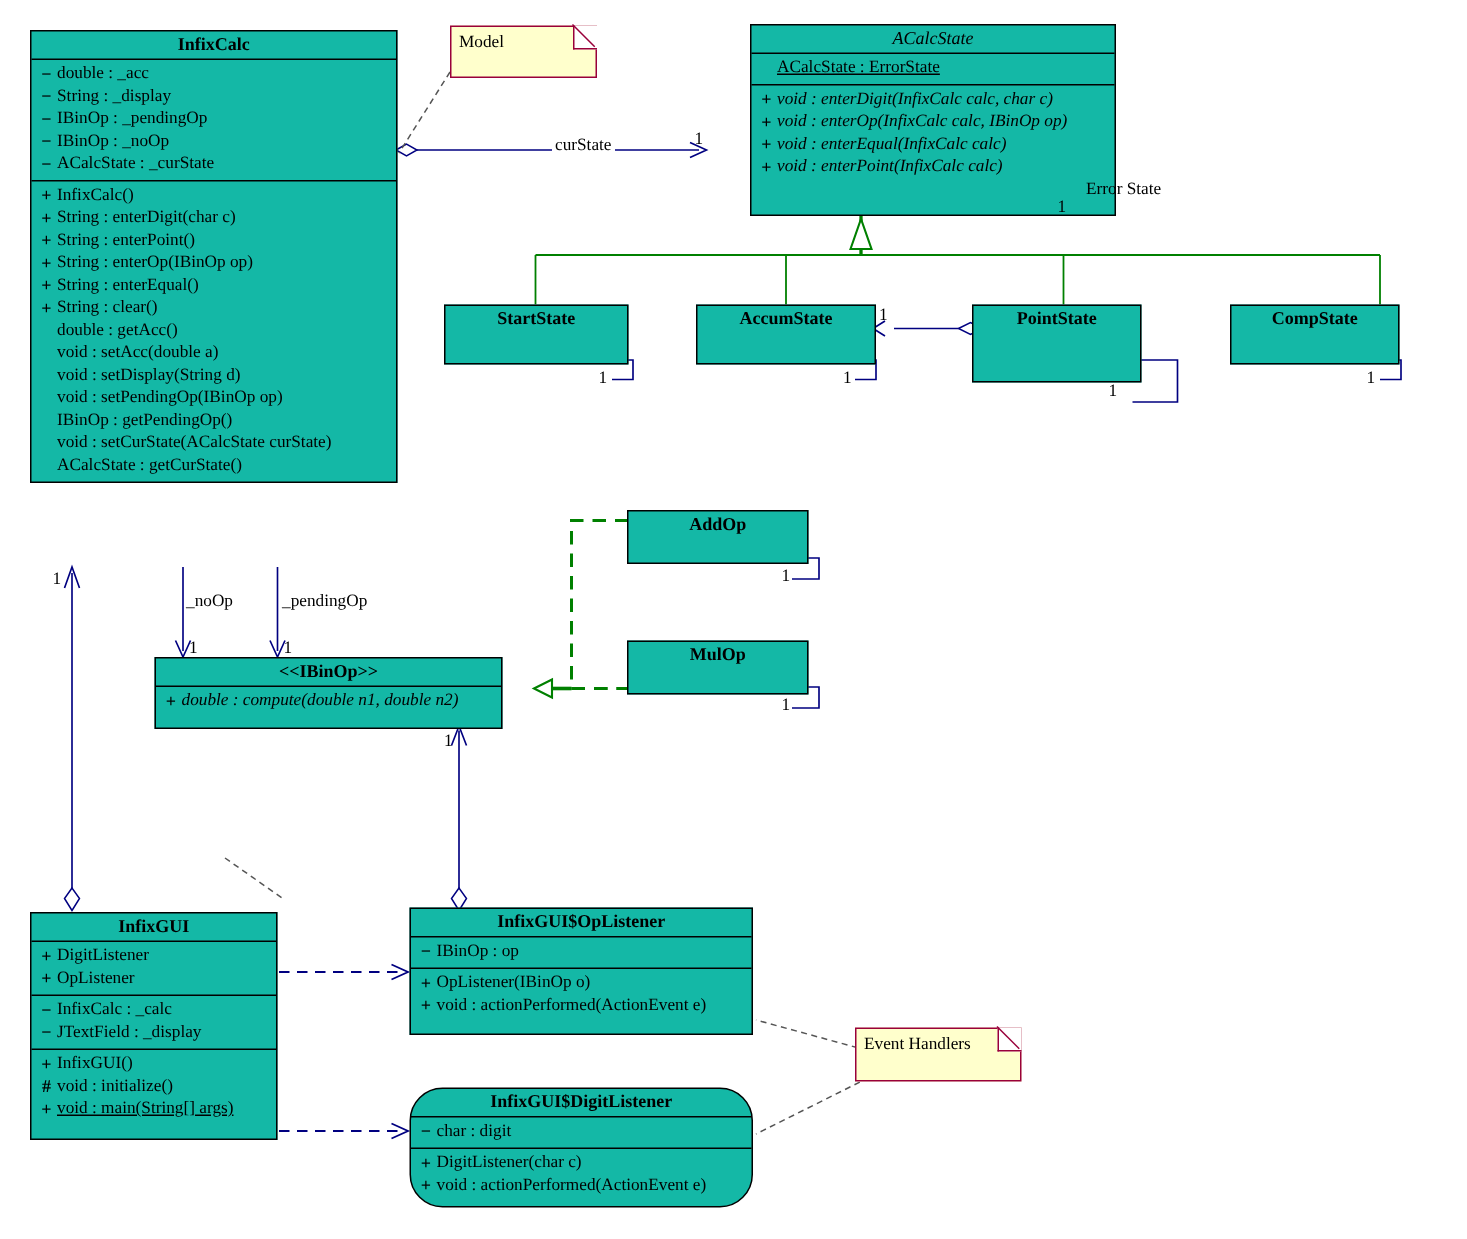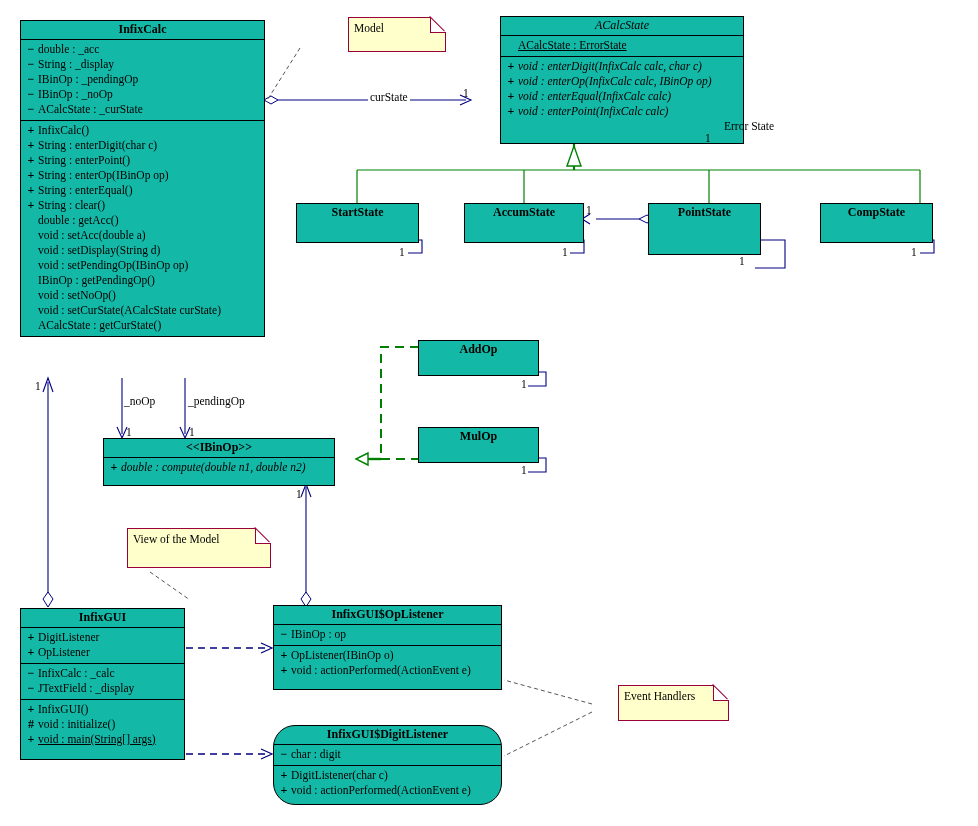--- a/index.html
+++ b/index.html
@@ -22,21 +22,21 @@
   .uml .sep{border-top:1px solid #000;}
   .uml .comp{padding:2px 3px 3px 3px;}
   .row{line-height:15px;white-space:nowrap;position:relative;padding-left:14px;font-size:11.5px;}
   .vis{position:absolute;left:1px;top:0;width:12px;text-align:center;font-weight:bold;font-size:12px;line-height:15px;}
   .it{font-style:italic;}
   .und{text-decoration:underline;}
 
   
   .note{
     position:absolute;background:#ffffcc;border:1px solid #99003a;
-    box-sizing:border-box;z-index:5;margin-left:48px;
+    box-sizing:border-box;z-index:5;
   }
   .note .txt{padding:3px 5px;font-size:11.5px;line-height:14px;white-space:nowrap;}
   .note .fold{
     position:absolute;right:-1px;top:-1px;width:15px;height:15px;
     background:#fff;border-left:1px solid #99003a;border-bottom:1px solid #99003a;
   }
   .note .fold:after{
     content:"";position:absolute;left:-1px;top:-1px;width:21px;height:1px;
     background:#99003a;transform-origin:0 0;transform:rotate(45deg);
   }
@@ -171,21 +171,20 @@
       <div class="row"><span class="vis">+</span><span>String : enterDigit(char c)</span></div>
       <div class="row"><span class="vis">+</span><span>String : enterPoint()</span></div>
       <div class="row"><span class="vis">+</span><span>String : enterOp(IBinOp op)</span></div>
       <div class="row"><span class="vis">+</span><span>String : enterEqual()</span></div>
       <div class="row"><span class="vis">+</span><span>String : clear()</span></div>
       <div class="row"><span class="vis"></span><span>double : getAcc()</span></div>
       <div class="row"><span class="vis"></span><span>void : setAcc(double a)</span></div>
       <div class="row"><span class="vis"></span><span>void : setDisplay(String d)</span></div>
       <div class="row"><span class="vis"></span><span>void : setPendingOp(IBinOp op)</span></div>
       <div class="row"><span class="vis"></span><span>IBinOp : getPendingOp()</span></div>
-      <div class="row"><span class="vis"></span><span>void : setNoOp()</span></div>
       <div class="row"><span class="vis"></span><span>void : setCurState(ACalcState curState)</span></div>
       <div class="row"><span class="vis"></span><span>ACalcState : getCurState()</span></div>
     </div>
   </div>
 
   <div class="uml" style="left:473px;top:16px;width:244px;height:128px;margin-left:27px;">
     <div class="ttl abs">ACalcState</div>
     <div class="sep comp">
       <div class="row"><span class="vis"></span><span class="und">ACalcState : ErrorState</span></div>
     </div>
@@ -265,24 +264,20 @@
       <div class="row"><span class="vis">+</span><span>DigitListener(char c)</span></div>
       <div class="row"><span class="vis">+</span><span>void : actionPerformed(ActionEvent e)</span></div>
     </div>
   </div>
 
   <div class="note" style="left:300px;top:17px;width:98px;height:35px;">
     <div class="fold"></div>
     <div class="txt">Model</div>
   </div>
 
-  <div class="note" style="left:79px;top:528px;width:144px;height:40px;">
-    <div class="fold"></div>
-    <div class="txt">View of the Model</div>
-  </div>
 
   <div class="note" style="left:570px;top:685px;width:111px;height:36px;">
     <div class="fold"></div>
     <div class="txt">Event Handlers</div>
   </div>
 
   <div class="elabel" style="left:368px;top:91px;">curState</div>
   <div class="mult" style="left:463px;top:88px;">1</div>
 
   <div class="lbl" style="left:724px;top:120px;">Error State</div>

